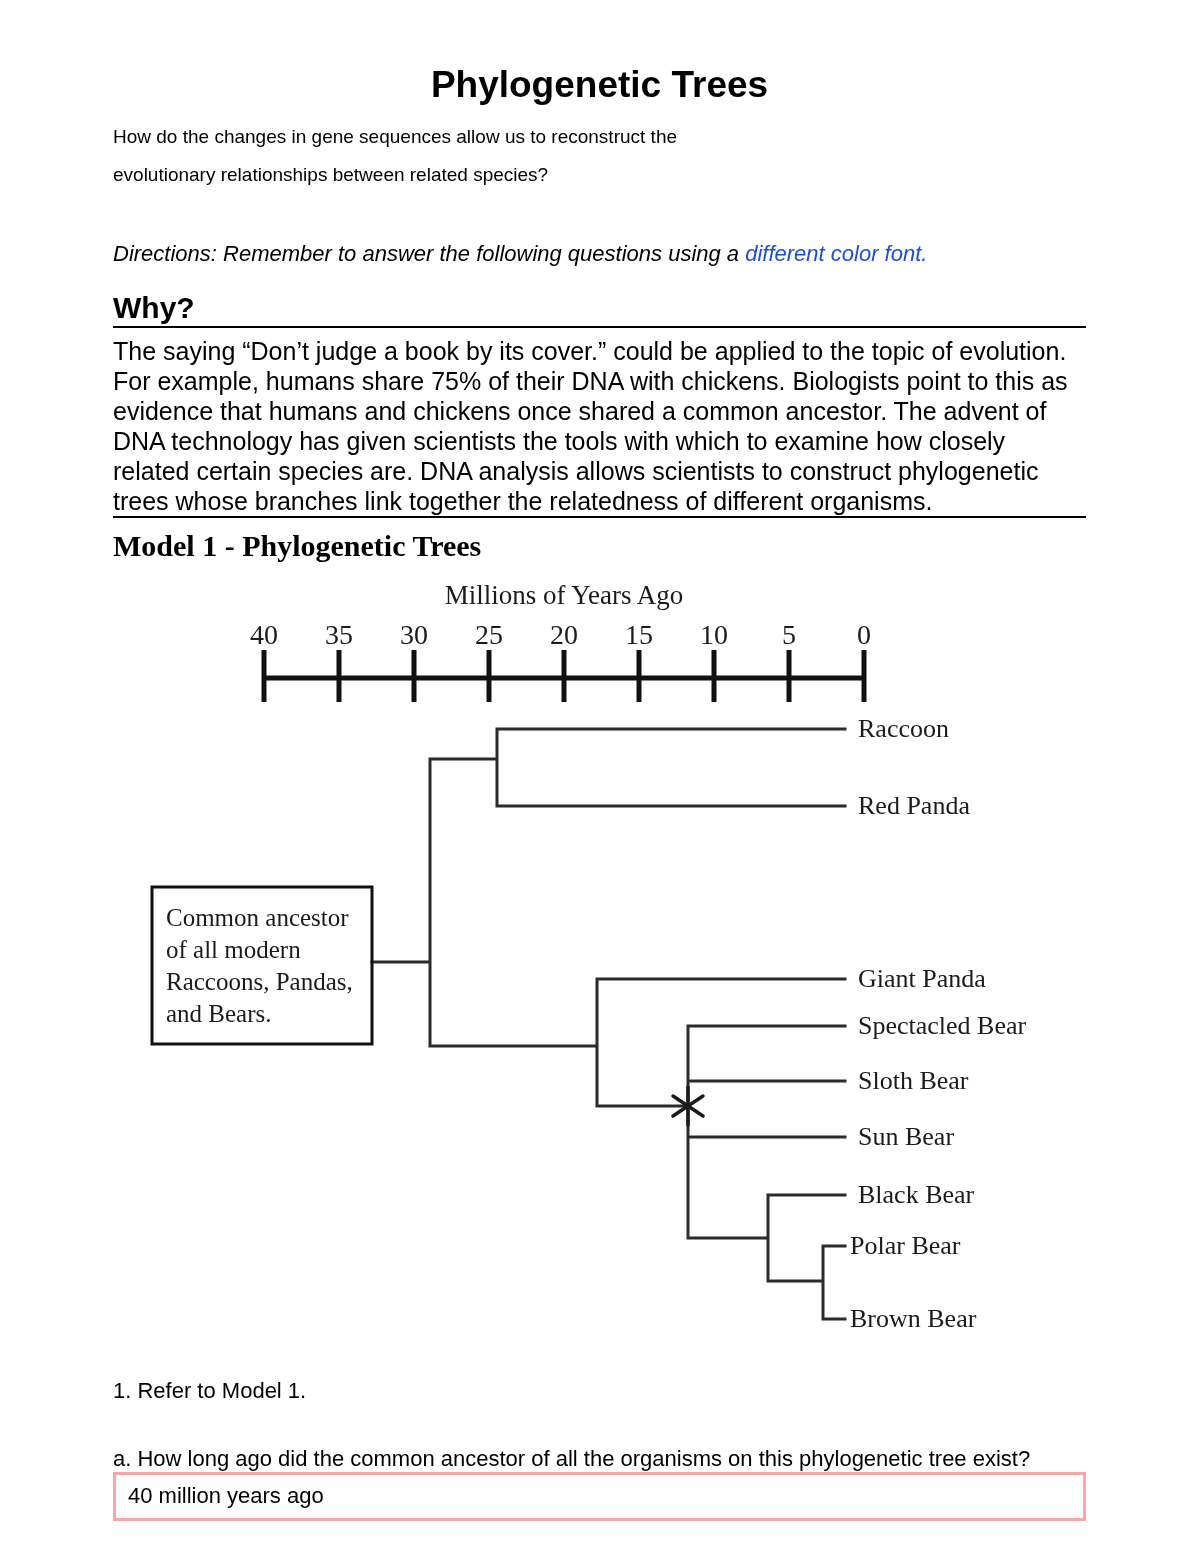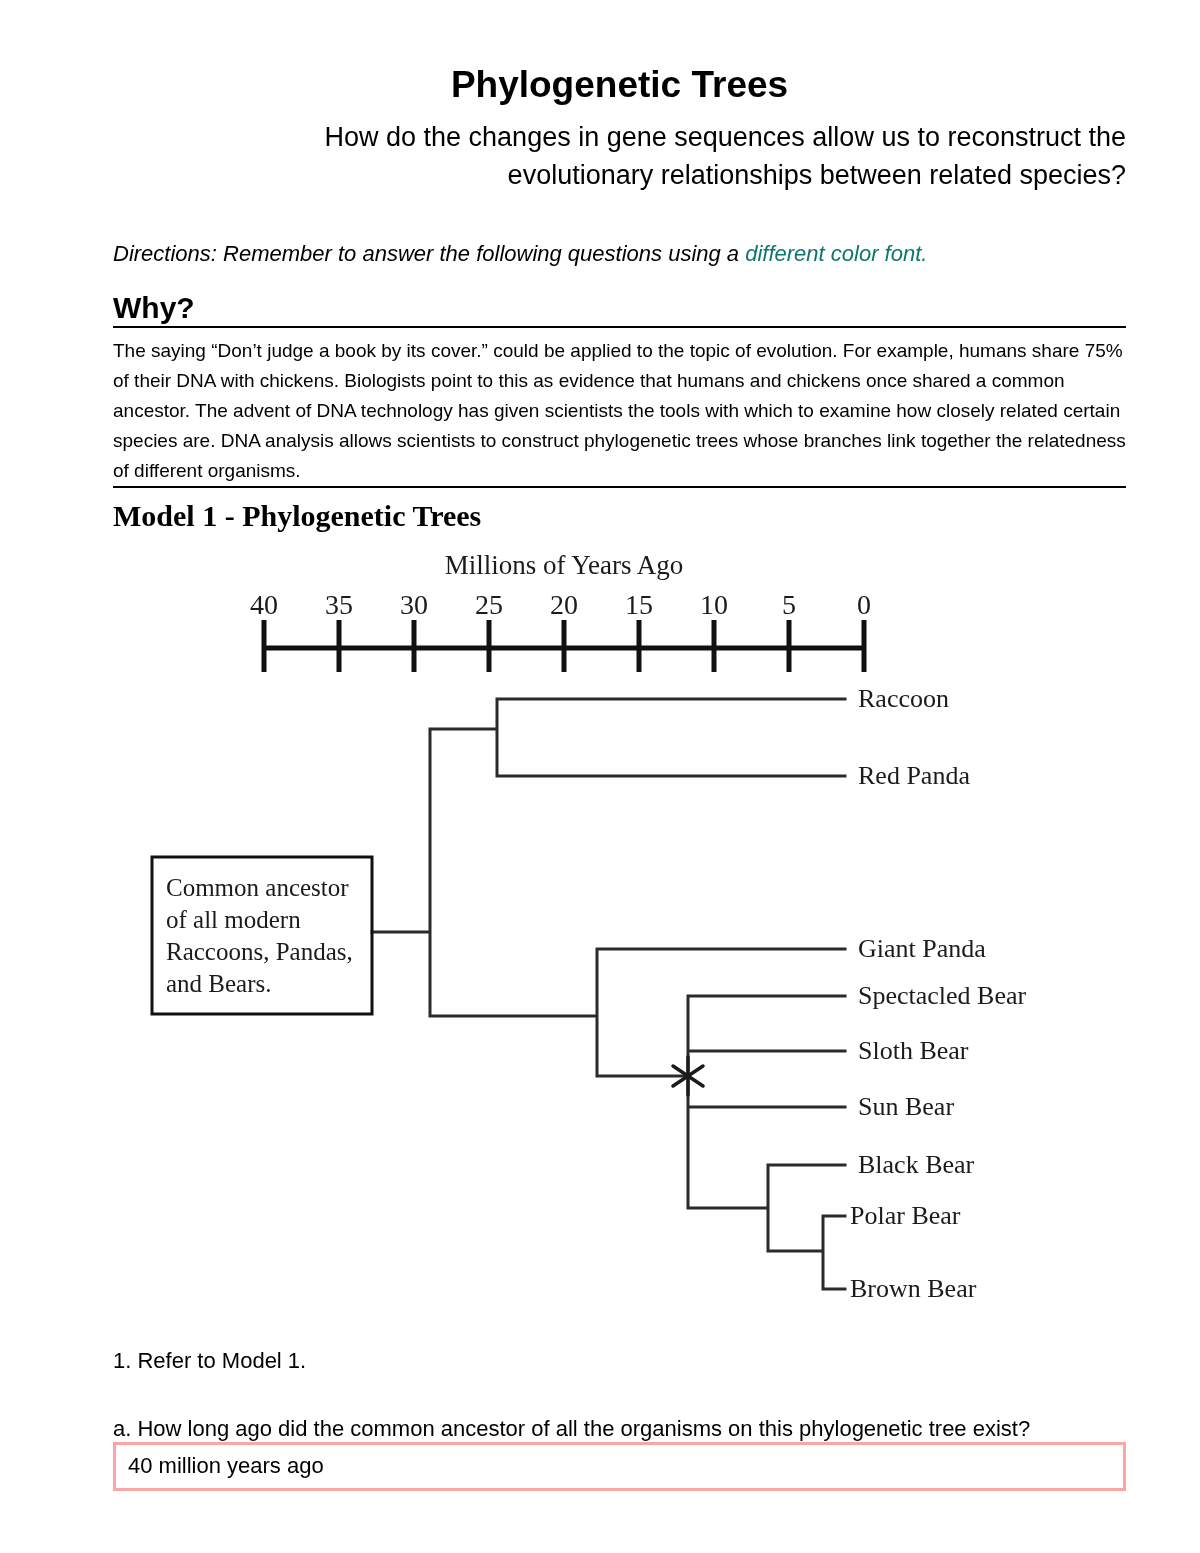--- a/index.html
+++ b/index.html
@@ -3,56 +3,56 @@
 <meta charset="utf-8">
 <style>
   html, body { margin: 0; padding: 0; }
   body {
     width: 1200px; height: 1553px;
     background: #ffffff;
     overflow: hidden;
     font-family: "Liberation Sans", sans-serif;
     color: #000000;
   }
-  .margins { padding-left: 113px; padding-right: 74px; }
+  .margins { padding-left: 113px; padding-right: 114px; }
 
   .doc-title {
     margin: 62px 0 0;
     font-size: 37px; line-height: 45px;
     font-weight: bold; text-align: center;
   }
   .subtitle {
     margin: 11px 0 0;
-    font-size: 27px; line-height: 38px;
-    text-align: right;
+    font-size: 19px; line-height: 38px;
+    text-align: left;
   }
   .directions {
     margin: 47px 0 0;
     font-size: 22px; line-height: 25px;
     font-style: italic;
   }
-  .directions .blue { color: #0f766e; }
+  .directions .blue { color: #1d4ed8; }
 
   .h2 {
     font-size: 30px; line-height: 37px;
     font-weight: bold; margin: 0;
   }
   .why-heading { margin-top: 23px; }
   .model-heading { margin-top: 9px; font-family: Liberation Serif, serif; }
 
   hr.rule {
     border: none; border-top: 2px solid #000;
     margin: 0; height: 0;
   }
   .rule-top { margin-top: 19px; }
   .rule-bottom { margin-top: 5px; }
 
   .why-paragraph {
     margin: 8px 0 0;
-    font-size: 19px; line-height: 30px;
+    font-size: 25px; line-height: 30px;
   }
 
   .tree-figure { display: block; margin-top: 8px; }
 
   .serif-txt {
     font-family: "Liberation Serif", "DejaVu Serif", serif;
     fill: #1b1b1b;
   }
   .axis-stroke { stroke: #111111; stroke-width: 5; fill: none; }
   .branch-stroke { stroke: #2B2B2B; stroke-width: 3; fill: none; stroke-linecap: square; }

